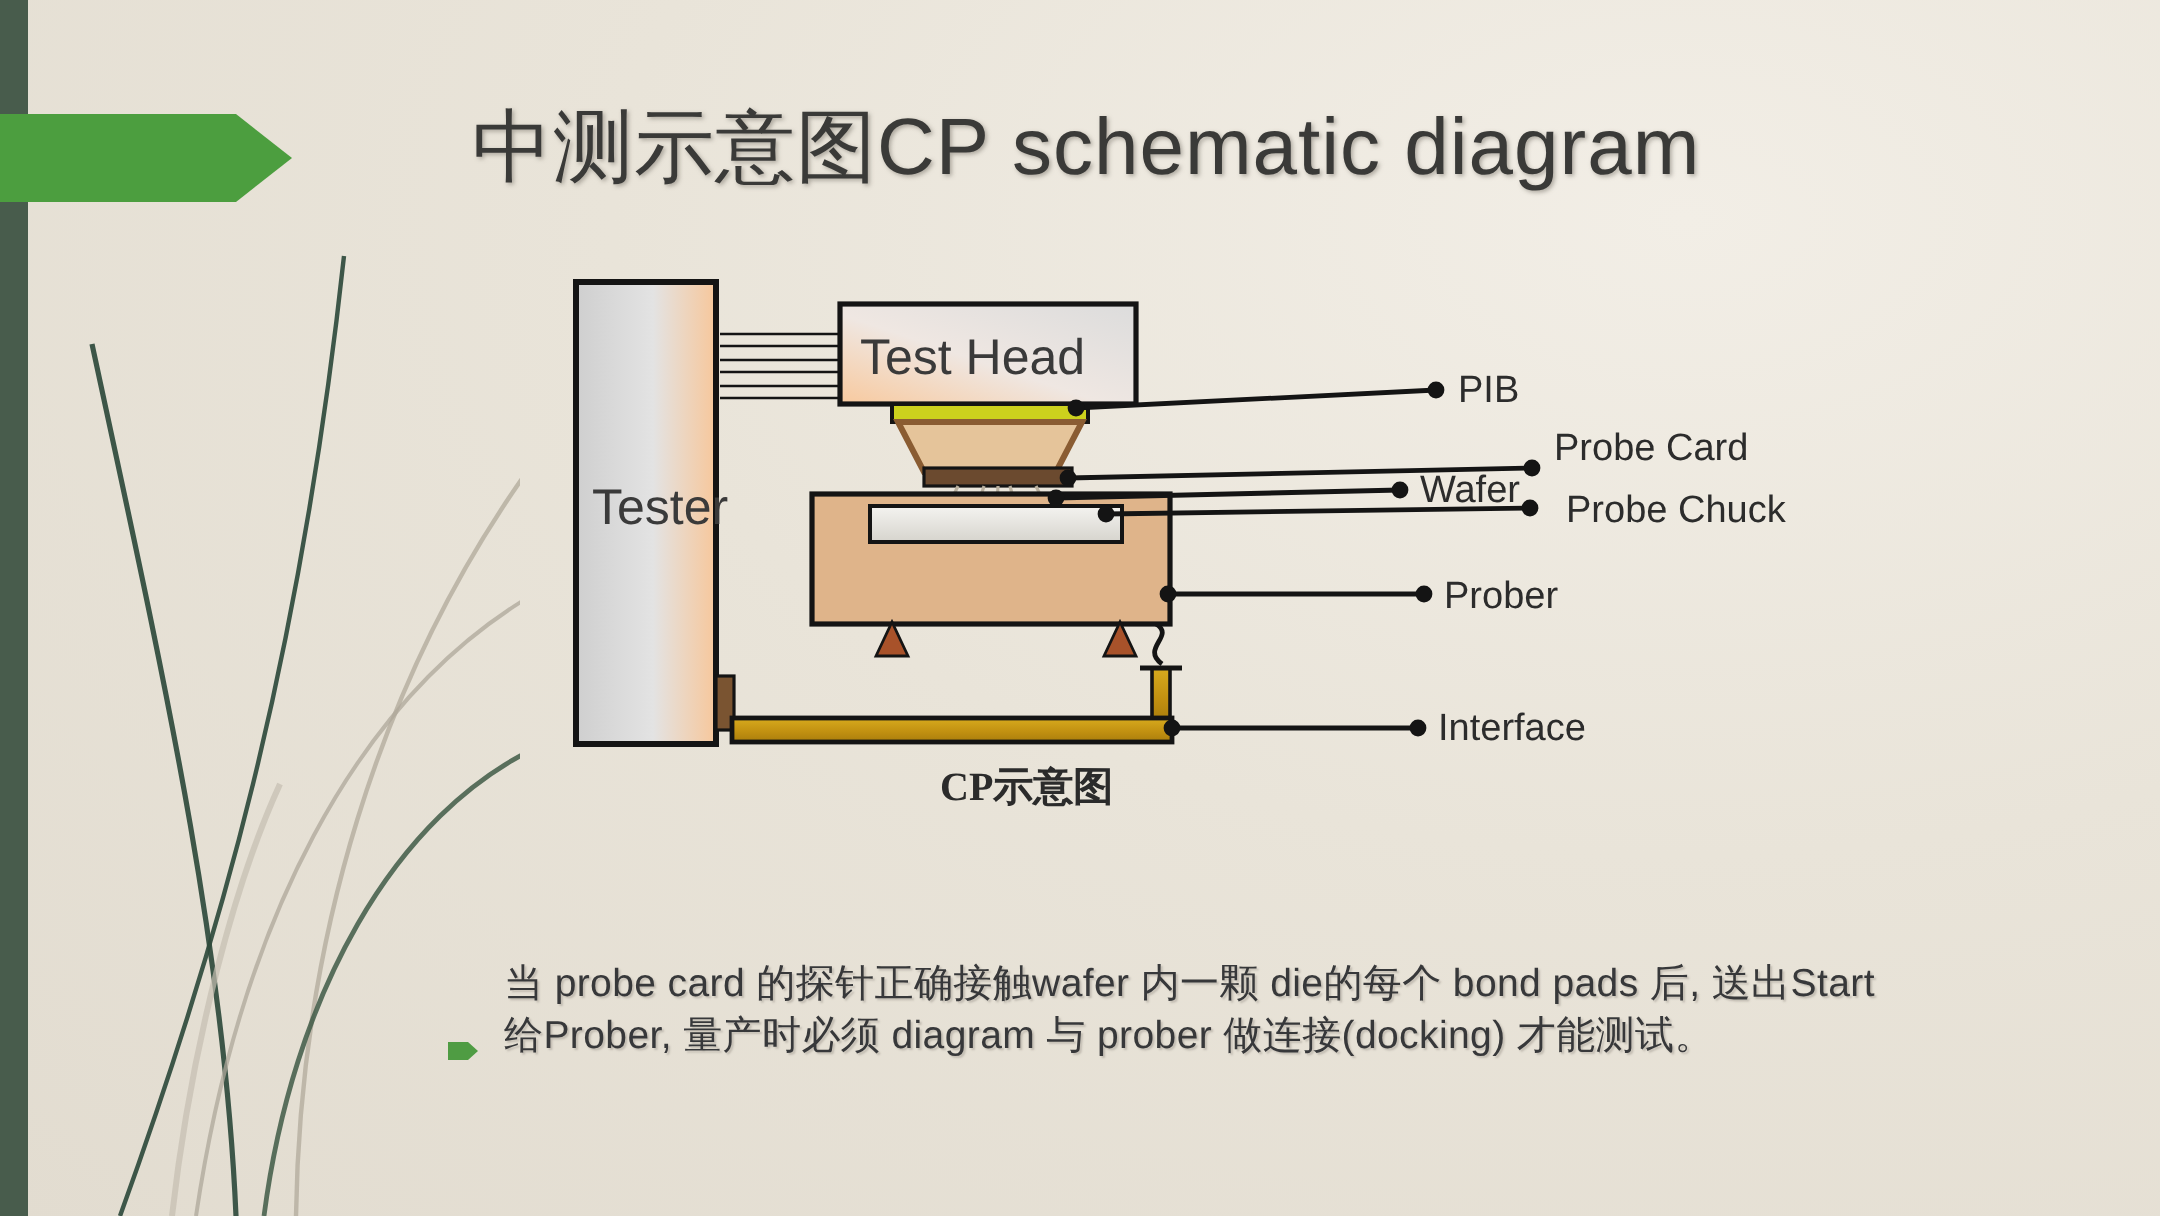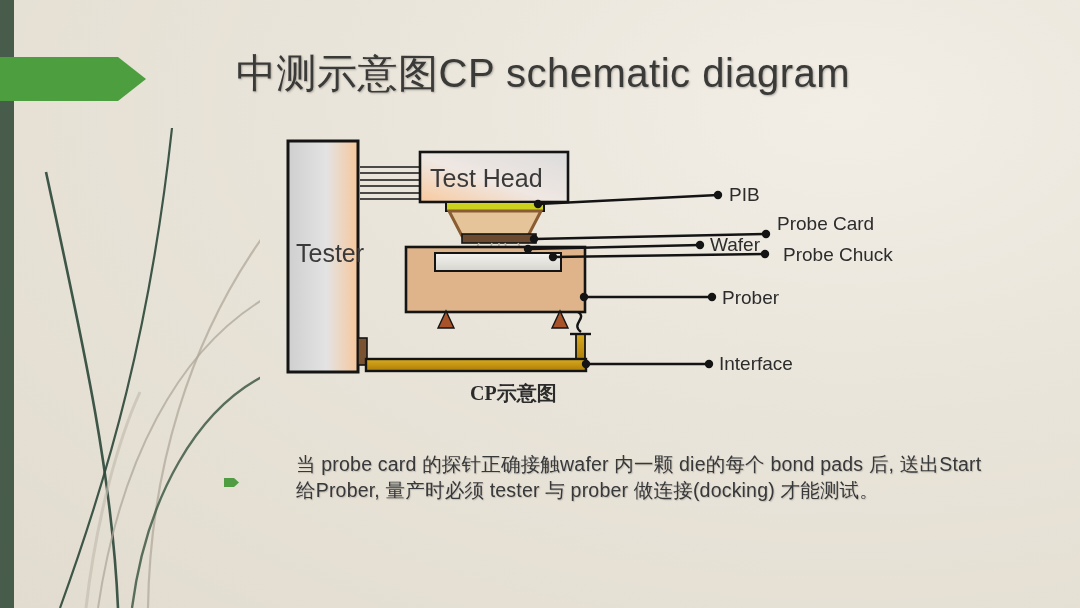--- a/index.html
+++ b/index.html
@@ -31,22 +31,22 @@
   }
   
   .diagram{position:absolute;left:0;top:0;width:1080px;height:430px;}
   .caption{
     position:absolute;left:470px;top:380px;width:180px;
     font-family:"Liberation Serif","DejaVu Serif",serif;
     font-size:20px;color:#2b2b2b;font-weight:600;
   }
   
   .bullet-row{
-    position:absolute;left:224px;top:452px;width:800px;
-    display:flex;align-items:center;gap:44px;
+    position:absolute;left:224px;top:480px;width:800px;
+    display:flex;align-items:flex-end;
   }
   .bullet-mark{flex:0 0 auto;margin-top:9px;margin-right:12px;}
   .bullet-text{
     flex:1 1 auto;
     font-size:19.5px;line-height:25.5px;color:#37383a;
     text-shadow:1px 1px 1px rgba(150,145,135,.45);
     letter-spacing:.2px;
   }
   .bullet-text div{white-space:nowrap;}
   
@@ -182,17 +182,17 @@
   </svg>
 
   <div class="caption">CP示意图</div>
 
   <div class="bullet-row">
     <svg class="bullet-mark" width="16" height="11" viewBox="0 0 16 11">
       <path d="M0 1 L10 1 L15 5.5 L10 10 L0 10 Z" fill="#4f9c43"></path>
     </svg>
     <div class="bullet-text">
       <div>当 probe card 的探针正确接触wafer 内一颗 die的每个 bond pads 后, 送出Start</div>
-      <div>给Prober, 量产时必须 tester 与 prober 做连接(docking) 才能测试。</div>
+      <div>给Prober, 量产时必须 diagram 与 prober 做连接(docking) 才能测试。</div>
     </div>
   </div>
 
 </div>
 
 </body></html>

